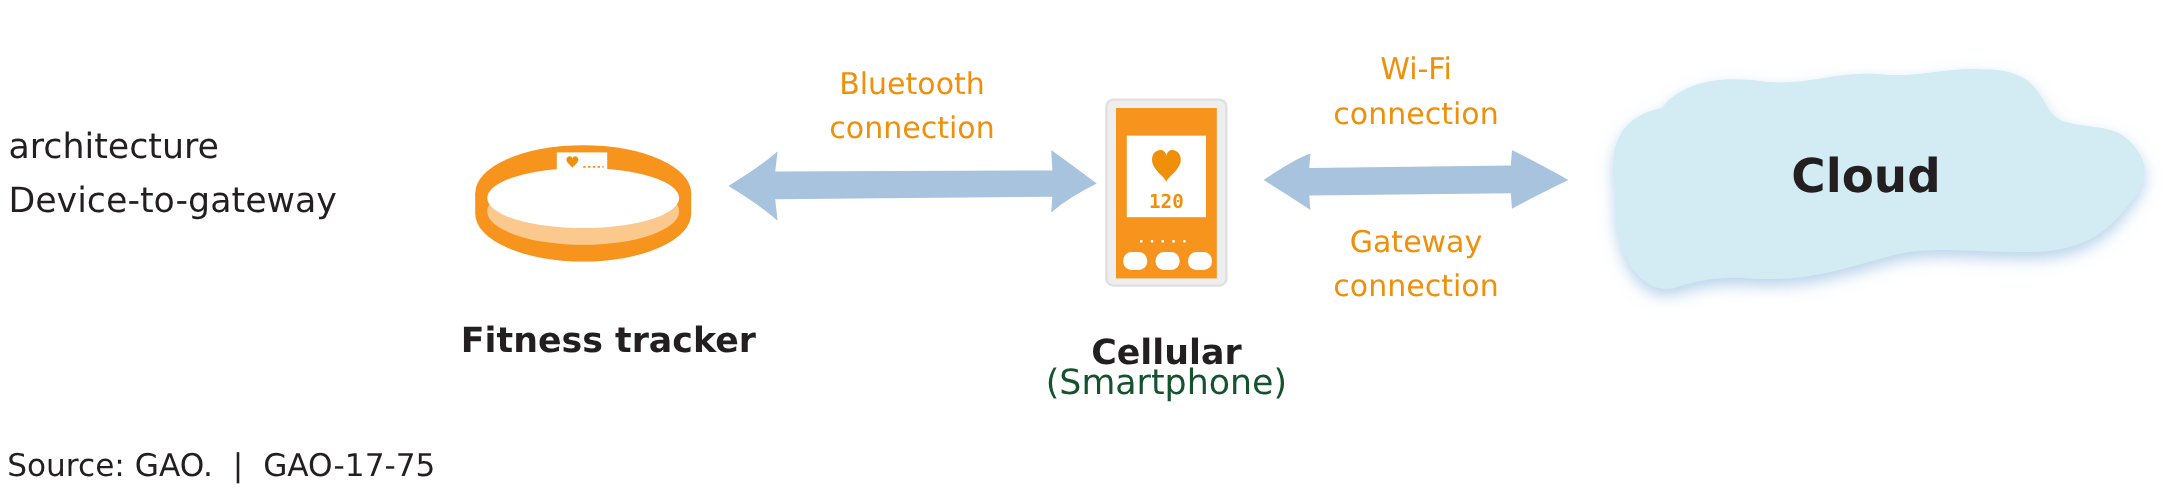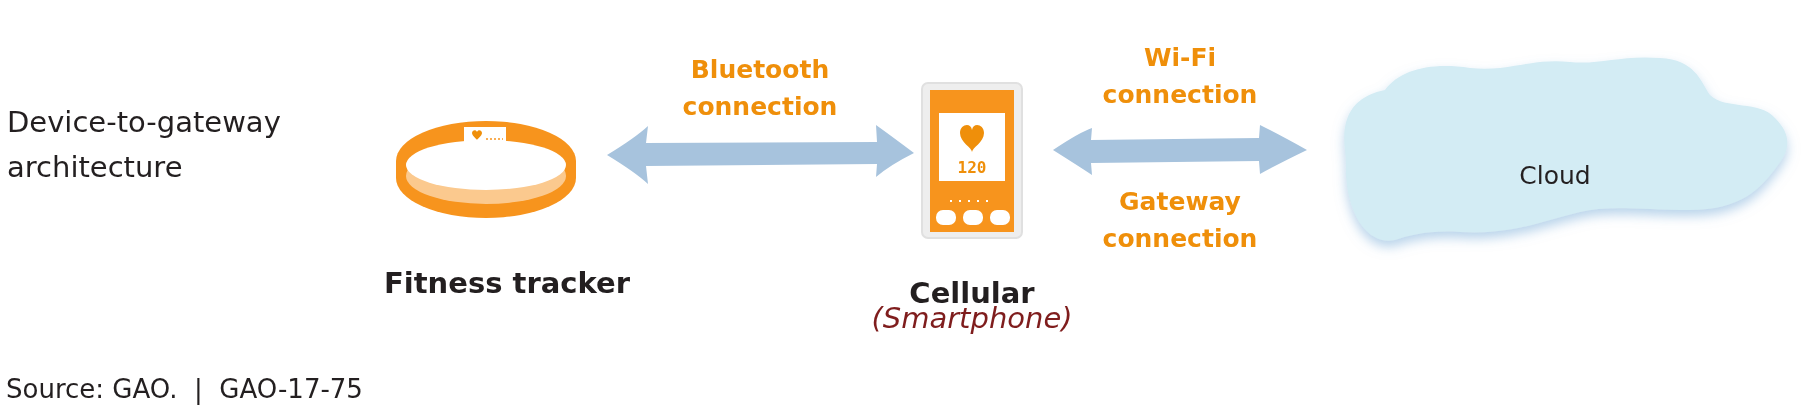--- a/index.html
+++ b/index.html
@@ -3,26 +3,26 @@
   <meta charset="utf-8">
   <style>
     html, body { margin: 0; padding: 0; background: #ffffff; }
     body { width: 1803px; height: 415px; position: relative; overflow: hidden;
            font-family: "DejaVu Sans", "Liberation Sans", sans-serif; }
     .abs { position: absolute; }
     .arch-title { left: 7px; top: 100px; font-size: 29px; line-height: 45px; color: #231f20; }
     .arch-title span { display: block; }
     .source { left: 6px; top: 374px; font-size: 26px; color: #231f20; white-space: pre; }
     .label-bold { font-weight: bold; color: #231f20; font-size: 29px; text-align: center; white-space: nowrap; margin-top: 18px; }
-    .label-normal { color: #7f1d1d; font-size: 29px; text-align: center; white-space: nowrap; font-style: italic; }
-    .conn { color: #ef8f0a; font-weight: bold; font-size: 25px; line-height: 37px; text-align: center; white-space: nowrap; }
+    .label-normal { color: #14532d; font-size: 29px; text-align: center; white-space: nowrap; }
+    .conn { color: #ef8f0a; font-weight: normal; font-size: 25px; line-height: 37px; text-align: center; white-space: nowrap; }
     .conn span { display: block; }
     svg { position: absolute; left: 0; top: 0; }
     .phone-num { font-family: "DejaVu Sans Mono", "Liberation Mono", monospace; font-size: 16px; font-weight: bold; fill: #ef8f0a; }
-    .cloud-label { font-weight: normal; font-size: 25px; color: #231f20; text-align: center; margin-top: 36px; }
+    .cloud-label { font-weight: bold; font-size: 39px; color: #231f20; text-align: center; }
   </style>
 </head>
 <body>
 
 <svg width="1803" height="415" viewBox="0 0 1803 415">
   <defs>
     <filter id="cloudShadow" x="-10%" y="-20%" width="120%" height="150%">
       <feGaussianBlur in="SourceAlpha" stdDeviation="6"></feGaussianBlur>
       <feOffset dx="0" dy="6" result="b"></feOffset>
       <feFlood flood-color="#7fb0da" flood-opacity="0.55"></feFlood>
@@ -76,22 +76,22 @@
              C1760,190 1740,210 1690,210
              C1640,210 1610,205 1580,212
              C1540,222 1510,235 1460,232
              C1430,230 1410,235 1395,240
              C1370,245 1355,220 1350,200
              C1344,180 1347,165 1345,150 Z" fill="#d3ecf4"></path>
   </g>
 </svg>
 
 <div class="abs arch-title">
+  <span>architecture</span>
   <span>Device-to-gateway</span>
-  <span>architecture</span>
 </div>
 
 <div class="abs label-bold" style="left:384px; top:248px; width:220px;">Fitness tracker</div>
 
 <div class="abs conn" style="left:660px; top:51px; width:200px;">
   <span>Bluetooth</span>
   <span>connection</span>
 </div>
 
 <div class="abs label-bold" style="left:872px; top:258px; width:200px;">Cellular</div>

